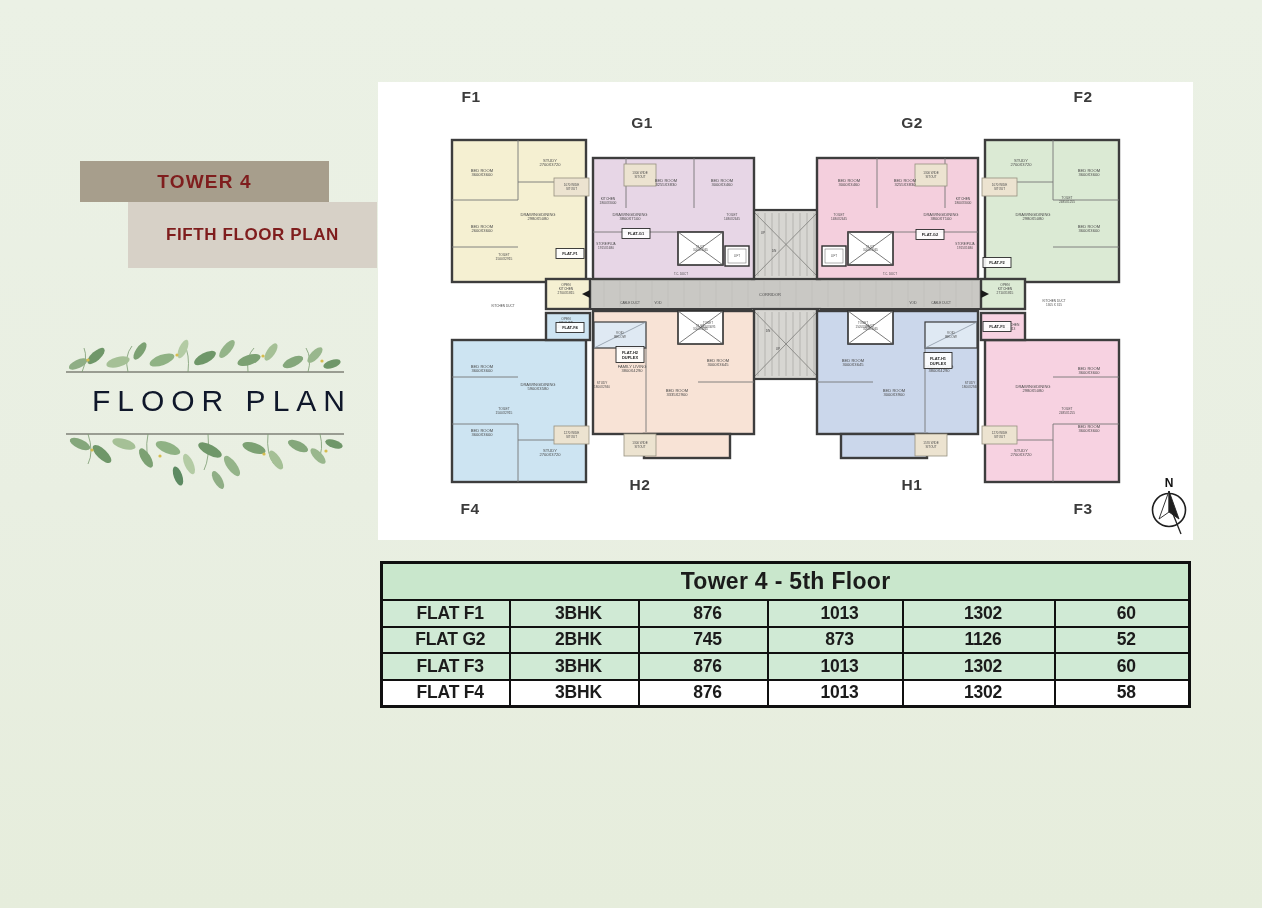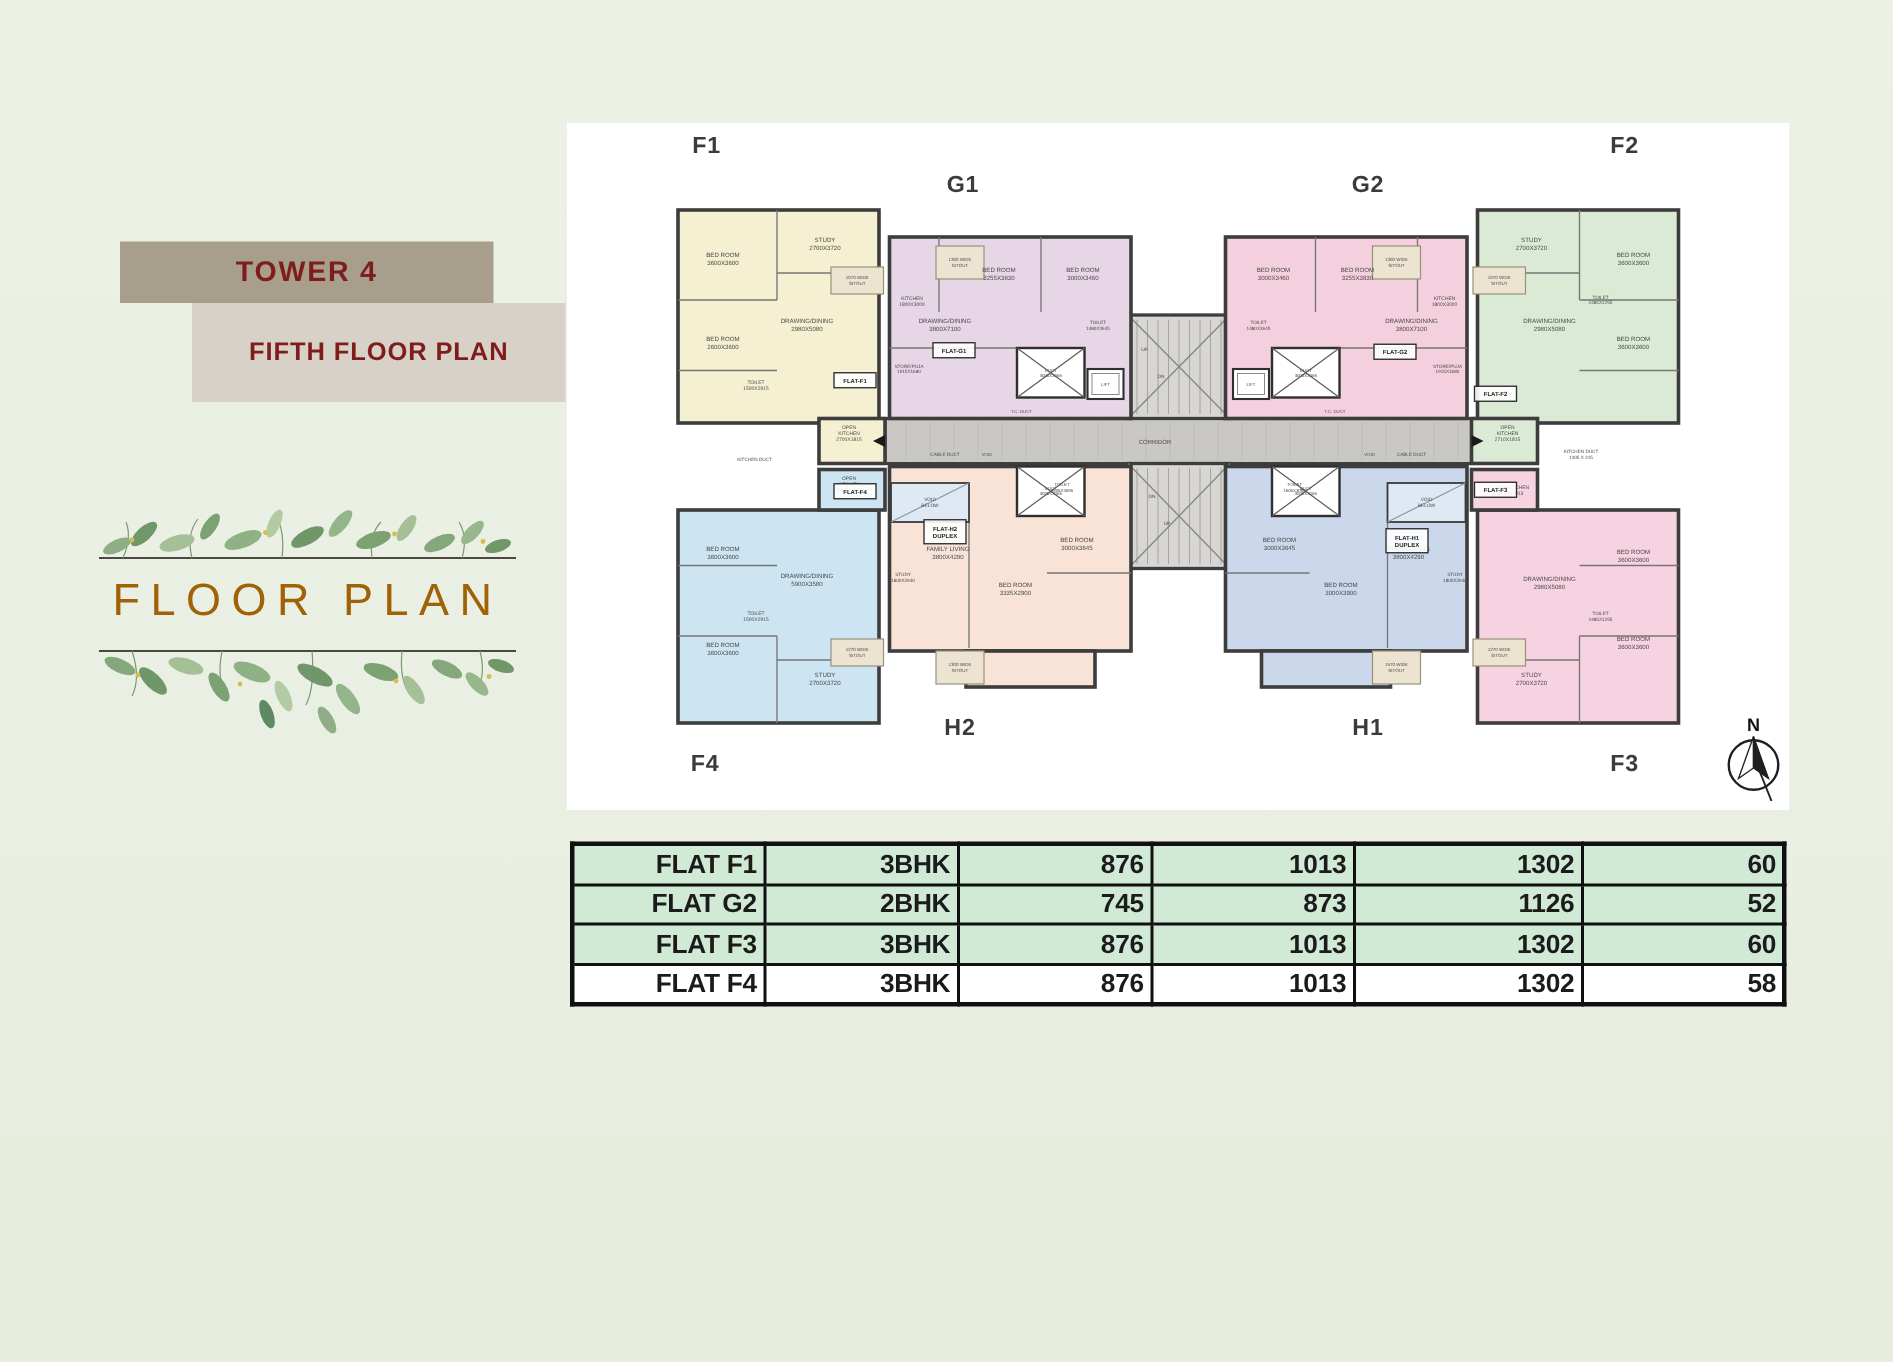--- a/index.html
+++ b/index.html
@@ -10,34 +10,34 @@
   }
   .side-bar{
     position:absolute;left:80px;width:249px;display:flex;align-items:center;justify-content:center;
     color:#7f1d1d;text-align:center;
   }
   .bar-tower{top:161px;height:41px;background:#a79e8c;font-size:19px;font-weight:bold;letter-spacing:1.2px;}
   .bar-floor{top:202px;height:66px;background:#d7d1c7;font-size:17px;font-weight:600;letter-spacing:.6px;margin-left:48px;}
   .emblem{position:absolute;left:58px;top:320px;width:294px;height:186px;}
   .emblem-svg{position:absolute;left:0;}
   .emblem-title{
-    position:absolute;top:64px;left:0;width:100%;text-align:center;
-    font-size:30px;letter-spacing:7px;color:#a16207;font-weight:400;
+    position:absolute;top:64px;left:0;width:100%;text-align:right;
+    font-size:30px;letter-spacing:7px;color:#0f172a;font-weight:400;
   }
   .plan-canvas{position:absolute;left:378px;top:82px;width:681px;height:458px;background:#ffffff;}
   .plan-canvas svg{display:block;}
   .area-table{
     position:absolute;left:380px;top:561px;width:808px;
     border-collapse:collapse;table-layout:fixed;background:#ffffff;
     border:3px solid #101010;color:#1b1b1b;
   }
   .area-table th,.area-table td{border:2px solid #101010;}
   .title-cell{height:33px;background:#c9e7cc;font-size:23px;font-weight:bold;text-align:center;letter-spacing:.3px;}
   .col-head{height:57px;font-size:18.5px;font-weight:bold;text-align:center;white-space:pre-line;line-height:1.2;padding:2px 3px;background:#ffffff;}
-  .area-table td{height:22.5px;font-size:17.5px;font-weight:bold;text-align:right;padding:1px 4px 1px 13px;letter-spacing:-.2px;background:#ffffff;}
+  .area-table td{height:22.5px;font-size:17.5px;font-weight:bold;text-align:center;padding:1px 4px 1px 13px;letter-spacing:-.2px;background:#ffffff;}
   .area-table tr.green td{background:#d0ead5;}
 </style>
 </head>
 <body>
 
 <div class="side-bar bar-tower">TOWER 4</div>
 <div class="side-bar bar-floor">FIFTH FLOOR PLAN</div>
 
 <div class="emblem">
   <svg class="emblem-svg" style="top:0" width="294" height="60" viewBox="0 0 294 60">
@@ -335,20 +335,23 @@
 <table class="area-table">
   <colgroup>
     <col style="width:128px">
       <col style="width:129px">
       <col style="width:129px">
     <col style="width:135px">
       <col style="width:152px">
       <col style="width:135px">
   </colgroup>
   <thead>
+    <tr>
+      <th class="title-cell" colspan="6">Tower 4 - 5th Floor</th>
+    </tr>
   </thead>
   <tbody id="table-body">
       <tr class="green">
         <td>FLAT F1</td>
         <td>3BHK</td>
         <td>876</td>
         <td>1013</td>
         <td>1302</td>
         <td>60</td>
       </tr>

